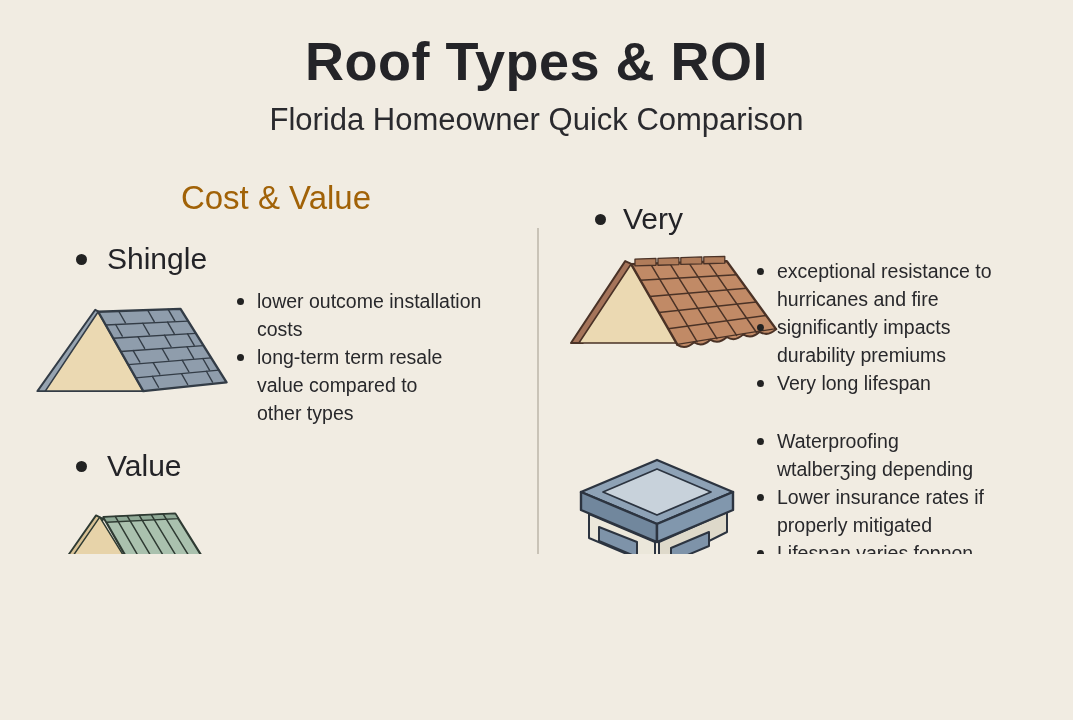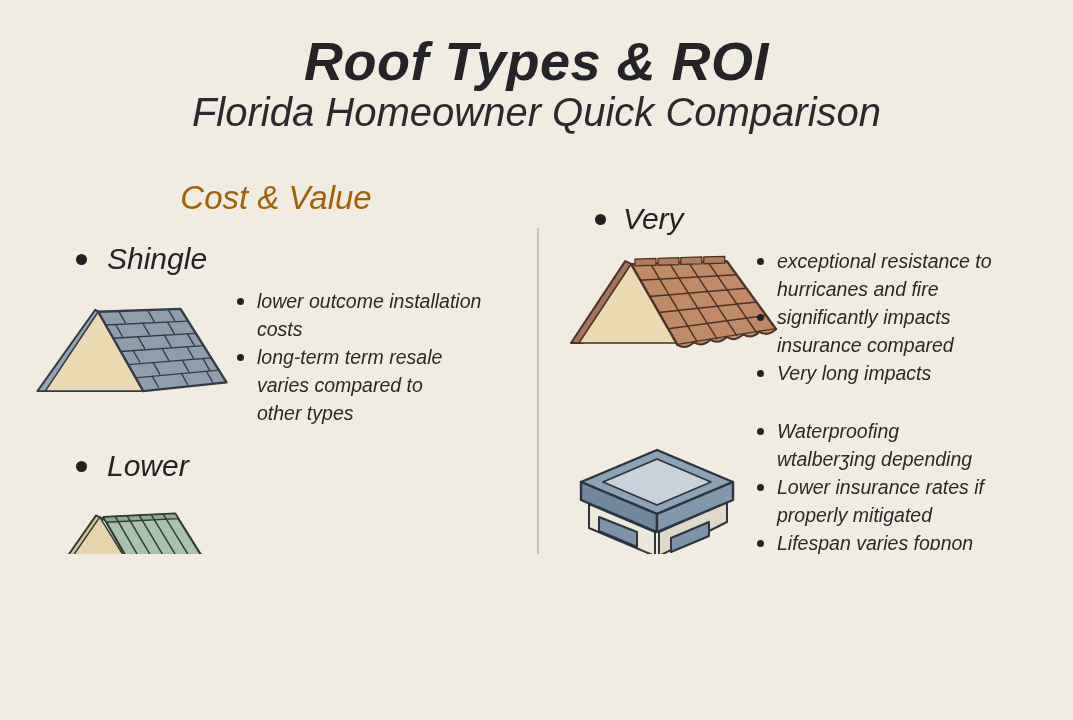--- a/index.html
+++ b/index.html
@@ -1,24 +1,23 @@
 <!DOCTYPE html>
 <html><head>
 <meta charset="utf-8">
 <style>
   html,body { margin:0; padding:0; background:#f1ece2; }
   .canvas {
     position:relative; width:1073px; height:554px; margin:0 auto;
     background:#f1ece2; color:#1f1f22; overflow:hidden;
     font-family:"Liberation Sans","DejaVu Sans",sans-serif;
-    font-style:italic;
   }
   .header { position:absolute; top:32px; left:0; right:0; text-align:center; }
   .title { font-size:54px; line-height:58px; font-weight:700; letter-spacing:.5px; color:#242428; }
-  .subtitle { font-size:40px; line-height:36px; font-weight:400; margin-top:4px; color:#2a2a2e; }
+  .subtitle { font-size:31px; line-height:36px; font-weight:400; margin-top:12px; color:#2a2a2e; }
 
   .divider { position:absolute; left:537px; top:228px; width:2px; height:452px; background:#c9c3b7; }
 
   .col { position:absolute; top:178px; }
   .col-left  { left:30px;  width:492px; }
   .col-right { left:565px; width:498px; }
   .col-header { text-align:center; font-size:33px; line-height:40px; font-weight:500; color:#a16207; }
 
   .sec-head { display:flex; align-items:center; gap:17px; font-size:30px; line-height:38px; font-weight:500; color:#232327; }
   .col-left  .sec-head { padding-left:46px;gap:20px; }
@@ -41,21 +40,21 @@
   .sec-shingle { margin-top:22px; }
   .sec-shingle .sec-body { margin-top:0; }
   .sec-shingle ul { margin-top:9px; }
   .sec-shingle svg { margin-top:22px; margin-left:3px; }
 
   .sec-metal { margin-top:20px; }
   .sec-metal ul { margin-top:10px; }
   .sec-metal svg { margin-top:23px; margin-left:5px; }
 
   .sec-tile { margin-top:22px; }
-  .sec-tile ul { margin-top:9px; }
+  .sec-tile ul { margin-top:19px; }
   .sec-tile svg { margin-top:16px; margin-left:4px; }
 
   .sec-flat { margin-top:20px; }
   .sec-flat ul { margin-top:10px; }
   .sec-flat svg { margin-top:33px; margin-left:10px; }
 </style>
 </head>
 <body>
 
 <div class="canvas">
@@ -107,30 +106,30 @@
                 <line x1="151" y1="75.1" x2="157.3" y2="86.2"></line>
                 <line x1="176.4" y1="72.7" x2="182.7" y2="83.8"></line>
               </g>
             </g>
           </svg>
         </div>
         <ul class="points">
           <li>lower outcome installation
 costs</li>
           <li>long-term term resale
-varies compared to
+value compared to
 other types</li>
         </ul>
       </div>
     </div>
 
     <div class="section sec-metal">
       <div class="sec-head">
         <span class="big-dot"></span>
-        <span>Lower</span>
+        <span>Value</span>
       </div>
       <div class="sec-body">
         <div class="roof-wrap">
           <svg width="192" height="92" viewBox="0 0 200 100">
             <g stroke="#2e3a32" stroke-linejoin="round" stroke-linecap="round">
               <polygon points="2,94 62,8 70,12 10,94" fill="#d8c194" stroke-width="2"></polygon>
               <polygon points="8,94 66,10 118,94" fill="#e7d3a9" stroke-width="1.6"></polygon>
               <polygon points="70,10 148,6 198,86 118,94" fill="#aac1ae" stroke-width="2.4"></polygon>
               <polygon points="70,10 148,6 151.5,11.5 73.5,15.5" fill="#8fa996" stroke-width="1.4"></polygon>
               <g stroke-width="1.6" fill="none">
@@ -178,22 +177,22 @@
                 <polygon points="113.4,3.4 134.8,2.8 134.8,9.8 113.4,10.4"></polygon>
                 <polygon points="136.7,2.7 158,2.1 158,9.1 136.7,9.7"></polygon>
               </g>
             </g>
           </svg>
         </div>
         <ul class="points">
           <li>exceptional resistance to
 hurricanes and fire</li>
           <li>significantly impacts
-insurance compared</li>
-          <li>Very long impacts</li>
+durability premiums</li>
+          <li>Very long lifespan</li>
         </ul>
       </div>
     </div>
 
     <div class="section sec-flat">
       <div class="sec-body">
         <div class="roof-wrap">
           <svg width="165" height="120" viewBox="0 0 165 120">
             <g stroke="#2c3440" stroke-linejoin="round" stroke-linecap="round">
               <polygon points="14,64 80,92 80,116 14,88" fill="#ebe7da" stroke-width="2"></polygon>

